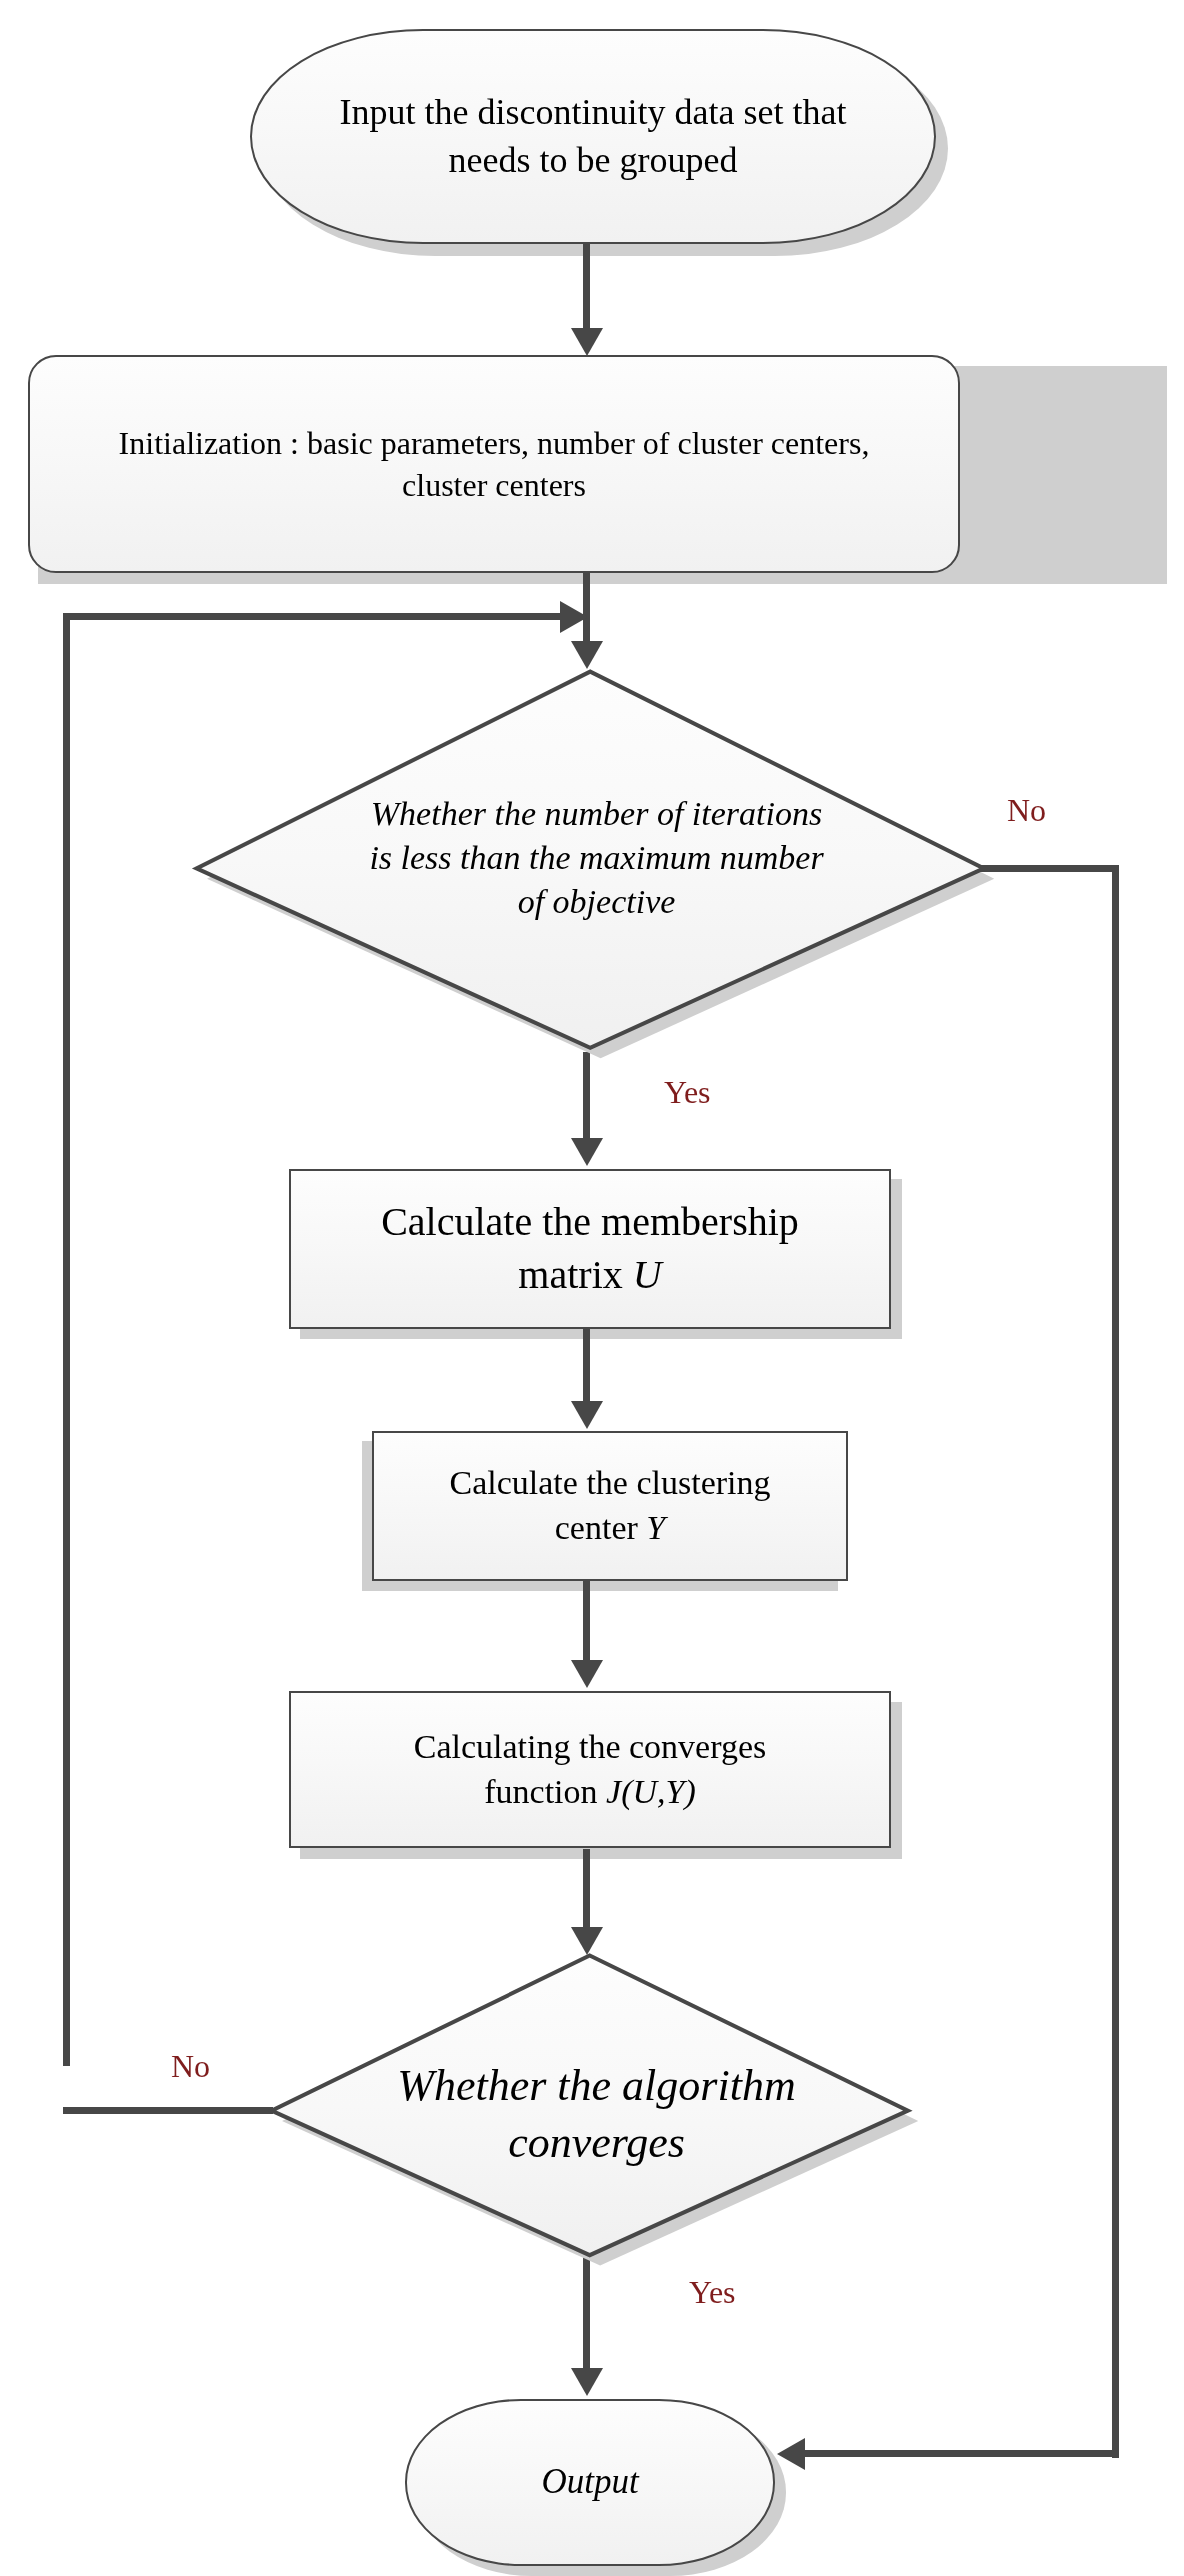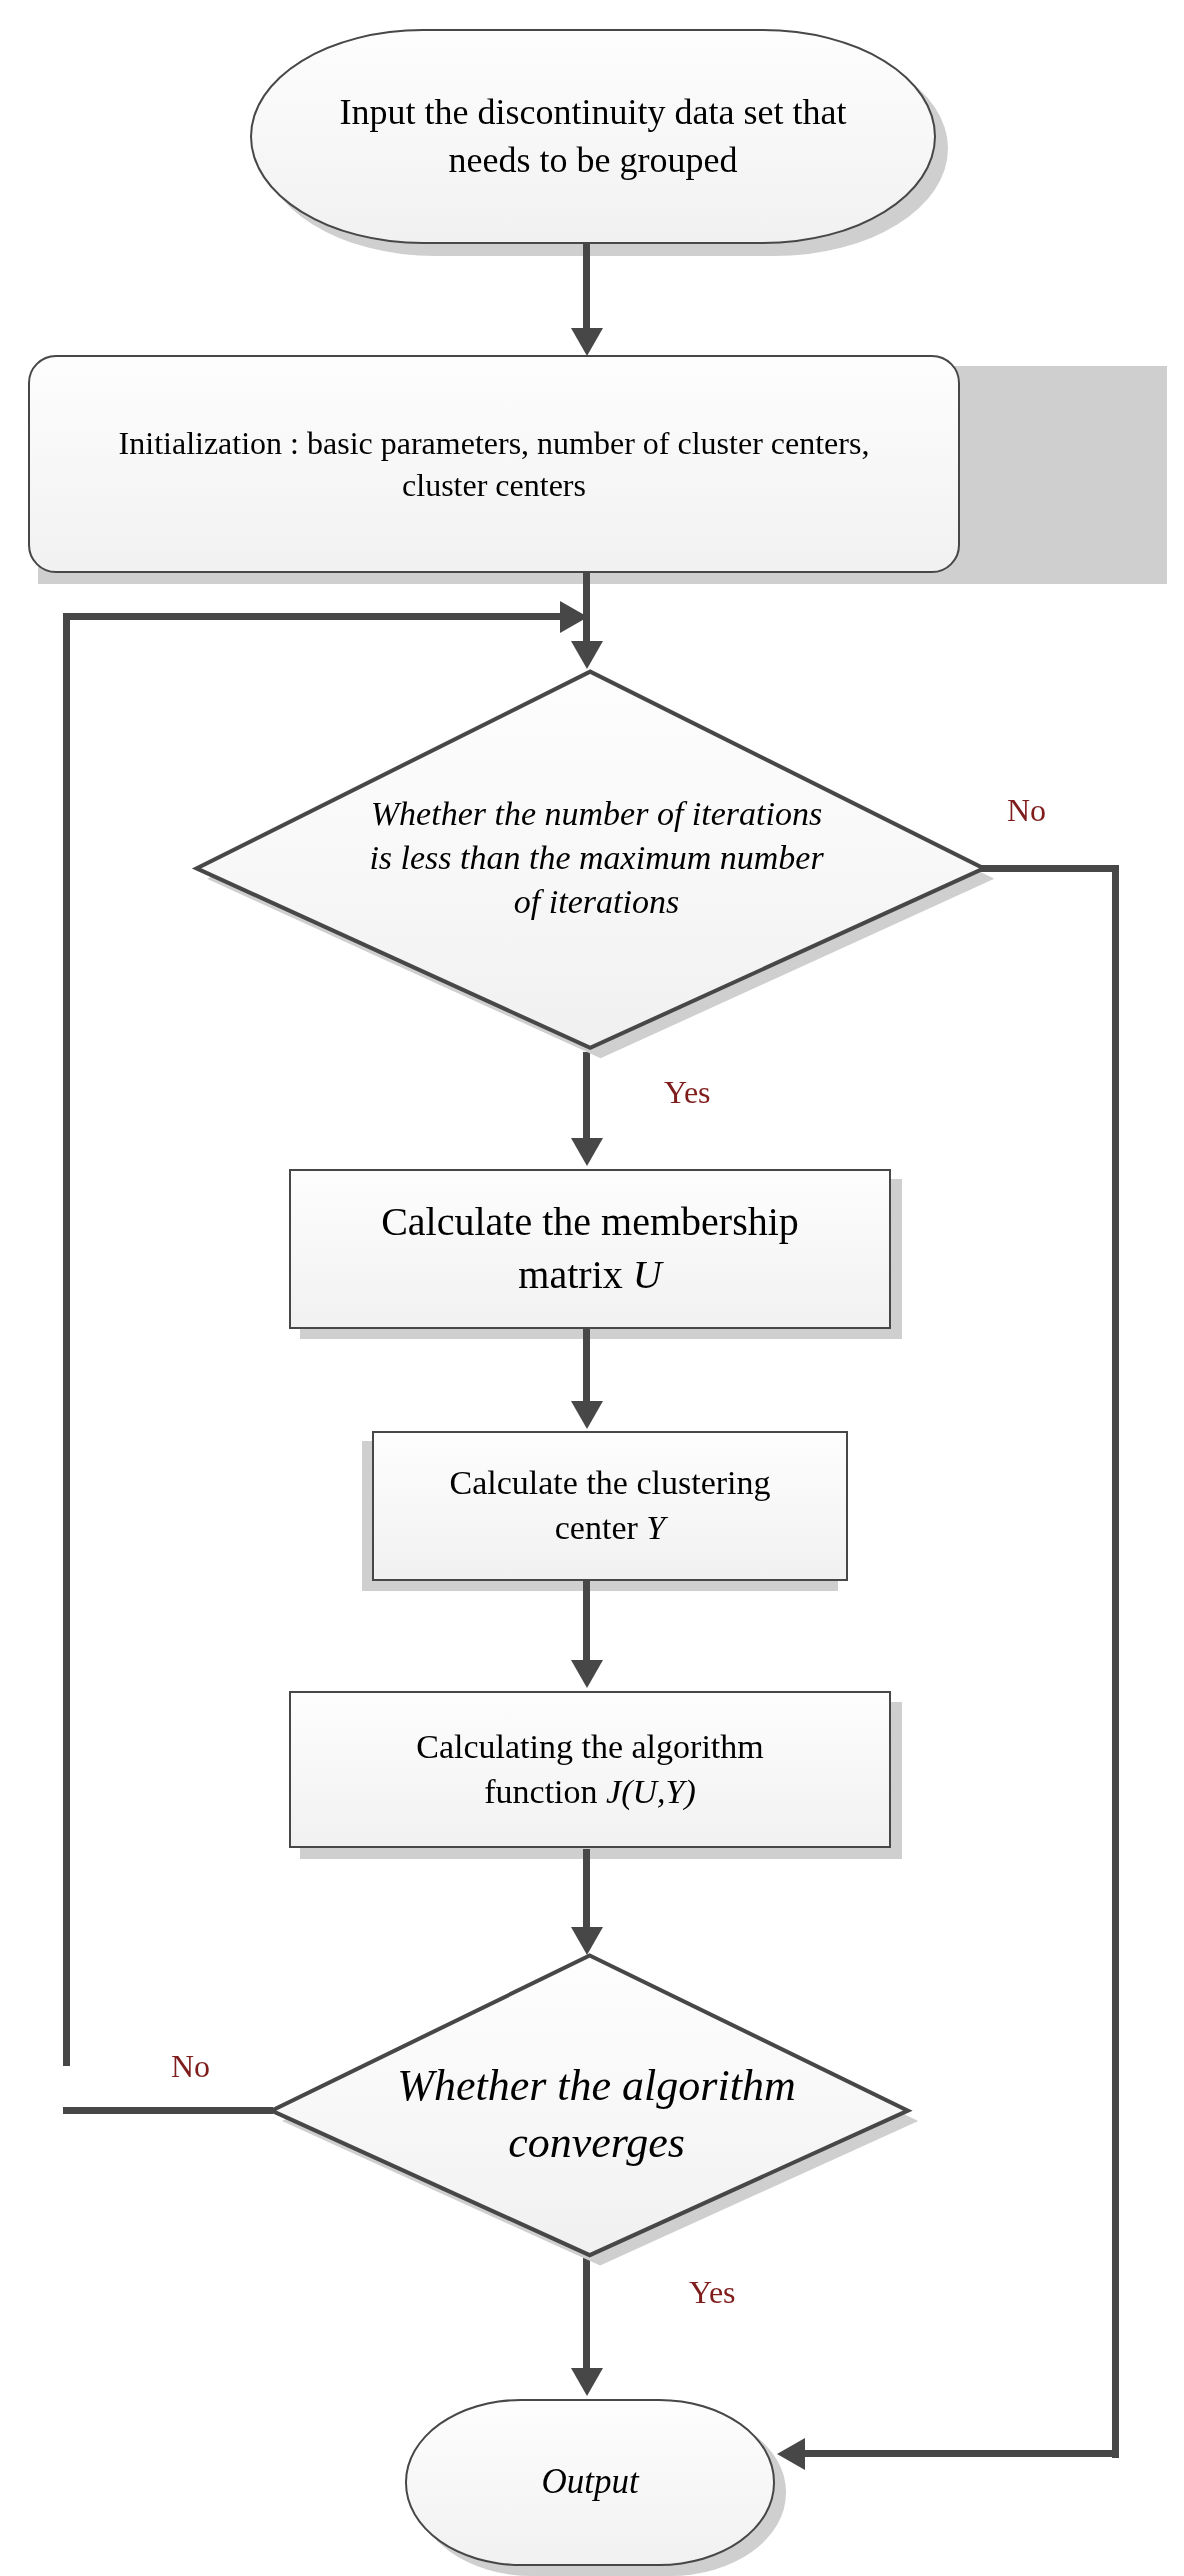--- a/index.html
+++ b/index.html
@@ -201,21 +201,21 @@
           <stop offset="100%" stop-color="#f0f0f0"></stop>
         </linearGradient>
       </defs>
       <polygon points="718,38 1398,378 718,688 38,378" fill="#cfcfcf"></polygon>
       <polygon points="700,20 1380,360 700,670 20,360" fill="url(#dgrad1)" stroke="#474747" stroke-width="7"></polygon>
     </svg>
   </div>
   <div class="diamond-label" id="dec1-label">
     <span>Whether the number of iterations</span><br>
     <span>is less than the maximum number</span><br>
-    <span>of iterations</span>
+    <span>of objective</span>
   </div>
 
   <div class="edge-label" style="left:1007px; top:792px;">No</div>
   <div class="line" style="left:978px; top:865px; width:141px; height:7px;"></div>
   <div class="line" style="left:1112px; top:865px; width:7px; height:1593px;"></div>
   <div class="line" style="left:804px; top:2450px; width:314px; height:7px;"></div>
   <div class="arrow-left" style="left:777px; top:2438px;"></div>
 
   <div class="edge-label" style="left:664px; top:1074px;">Yes</div>
   <div class="line" style="left:583px; top:1052px; width:7px; height:90px;"></div>
@@ -236,21 +236,21 @@
       <span>Calculate the clustering</span><br>
       <span>center </span><span class="ital">Y</span>
     </span>
   </div>
 
   <div class="line" style="left:583px; top:1581px; width:7px; height:82px;"></div>
   <div class="arrow-down" style="left:571px; top:1660px;"></div>
 
   <div class="node" id="proc-j-node">
     <span class="txt">
-      <span>Calculating the algorithm</span><br>
+      <span>Calculating the converges</span><br>
       <span>function </span><span class="ital">J(U,Y)</span>
     </span>
   </div>
 
   <div class="line" style="left:583px; top:1849px; width:7px; height:82px;"></div>
   <div class="arrow-down" style="left:571px; top:1927px;"></div>
 
   <div class="diamond-wrap" id="dec2-wrap">
     <svg width="671" height="330" viewBox="0 0 1160 570">
       <defs>

